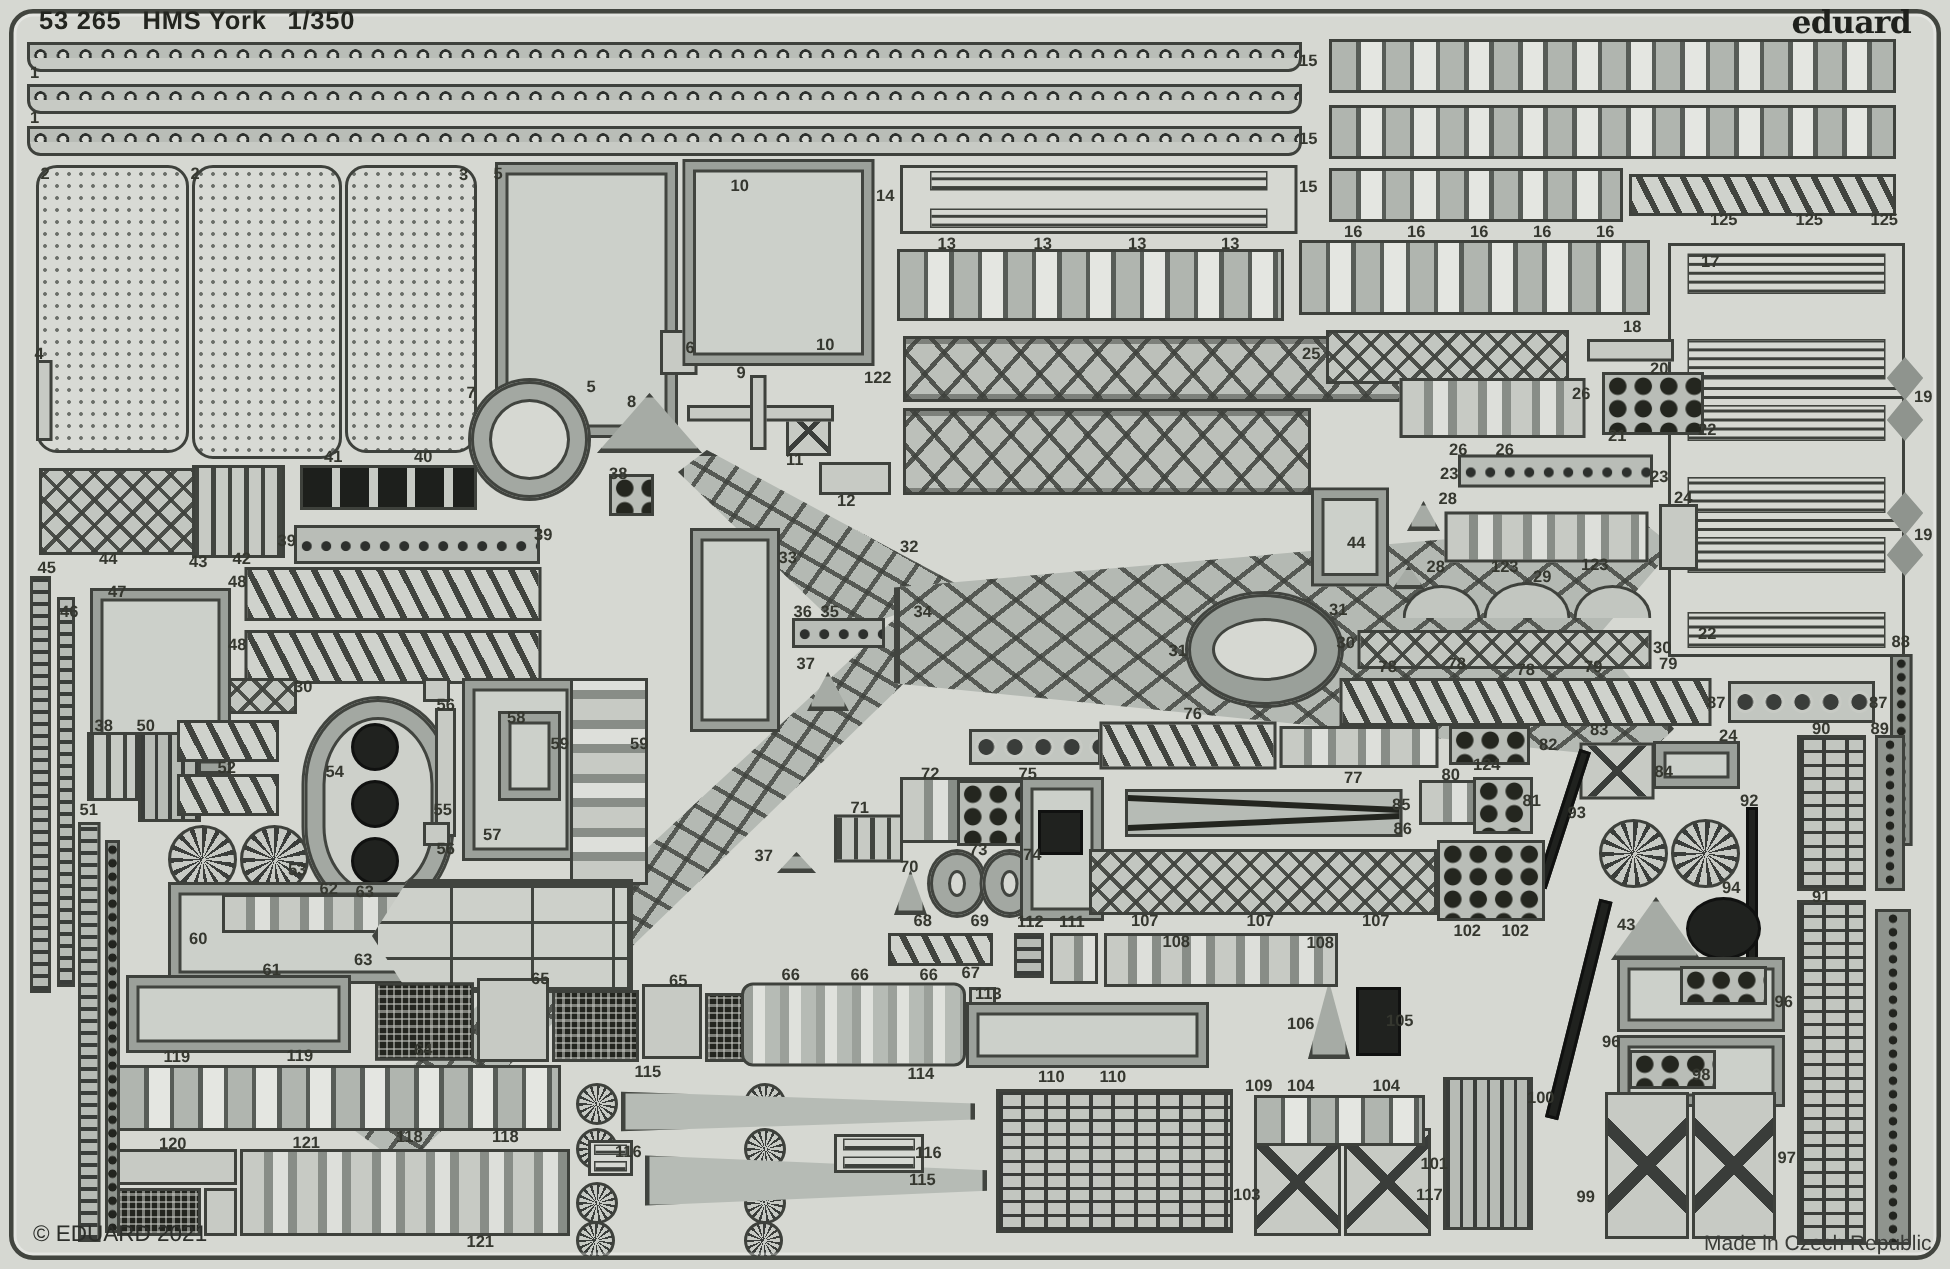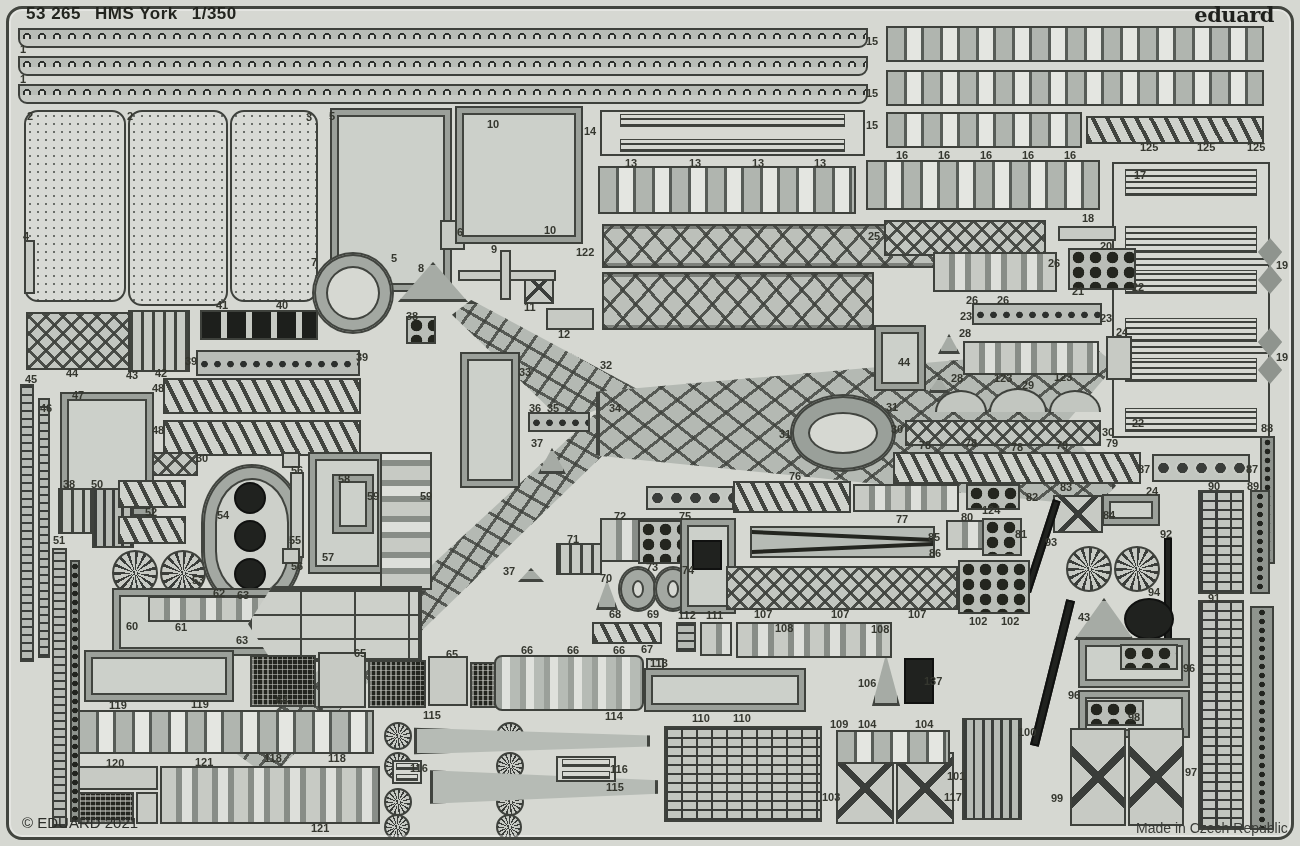--- a/index.html
+++ b/index.html
@@ -344,21 +344,21 @@
       <span class="plabel" style="left: 192px; top: 575px;">53</span>
       <span class="plabel" style="left: 217px; top: 510px;">54</span>
       <span class="plabel" style="left: 289px; top: 535px;">55</span>
       <span class="plabel" style="left: 291px; top: 465px;">56</span>
       <span class="plabel" style="left: 291px; top: 561px;">56</span>
       <span class="plabel" style="left: 322px; top: 552px;">57</span>
       <span class="plabel" style="left: 338px; top: 474px;">58</span>
       <span class="plabel" style="left: 367px; top: 491px;">59</span>
       <span class="plabel" style="left: 420px; top: 491px;">59</span>
       <span class="plabel" style="left: 126px; top: 621px;">60</span>
-      <span class="plabel" style="left: 175px; top: 622px;">61</span>
+      <span class="plabel" style="left: 175px; top: 642px;">61</span>
       <span class="plabel" style="left: 213px; top: 588px;">62</span>
       <span class="plabel" style="left: 237px; top: 590px;">63</span>
       <span class="plabel" style="left: 236px; top: 635px;">63</span>
       <span class="plabel" style="left: 276px; top: 695px;">64</span>
       <span class="plabel" style="left: 354px; top: 648px;">65</span>
       <span class="plabel" style="left: 446px; top: 649px;">65</span>
       <span class="plabel" style="left: 521px; top: 645px;">66</span>
       <span class="plabel" style="left: 567px; top: 645px;">66</span>
       <span class="plabel" style="left: 613px; top: 645px;">66</span>
       <span class="plabel" style="left: 641px; top: 644px;">67</span>
@@ -399,21 +399,21 @@
       <span class="plabel" style="left: 1185px; top: 767px;">97</span>
       <span class="plabel" style="left: 1128px; top: 712px;">98</span>
       <span class="plabel" style="left: 1051px; top: 793px; text-align: right;">99</span>
       <span class="plabel" style="left: 1018px; top: 727px;">100</span>
       <span class="plabel" style="left: 947px; top: 771px;">101</span>
       <span class="plabel" style="left: 969px; top: 616px;">102</span>
       <span class="plabel" style="left: 1001px; top: 616px;">102</span>
       <span class="plabel" style="left: 822px; top: 792px;">103</span>
       <span class="plabel" style="left: 858px; top: 719px;">104</span>
       <span class="plabel" style="left: 915px; top: 719px;">104</span>
-      <span class="plabel" style="left: 924px; top: 676px;">137</span>
+      <span class="plabel" style="left: 924px; top: 676px;">105</span>
       <span class="plabel" style="left: 858px; top: 678px;">106</span>
       <span class="plabel" style="left: 754px; top: 609px;">107</span>
       <span class="plabel" style="left: 831px; top: 609px;">107</span>
       <span class="plabel" style="left: 908px; top: 609px;">107</span>
       <span class="plabel" style="left: 775px; top: 623px;">108</span>
       <span class="plabel" style="left: 871px; top: 624px;">108</span>
       <span class="plabel" style="left: 830px; top: 719px;">109</span>
       <span class="plabel" style="left: 692px; top: 713px;">110</span>
       <span class="plabel" style="left: 733px; top: 713px;">110</span>
       <span class="plabel" style="left: 706px; top: 610px;">111</span>

